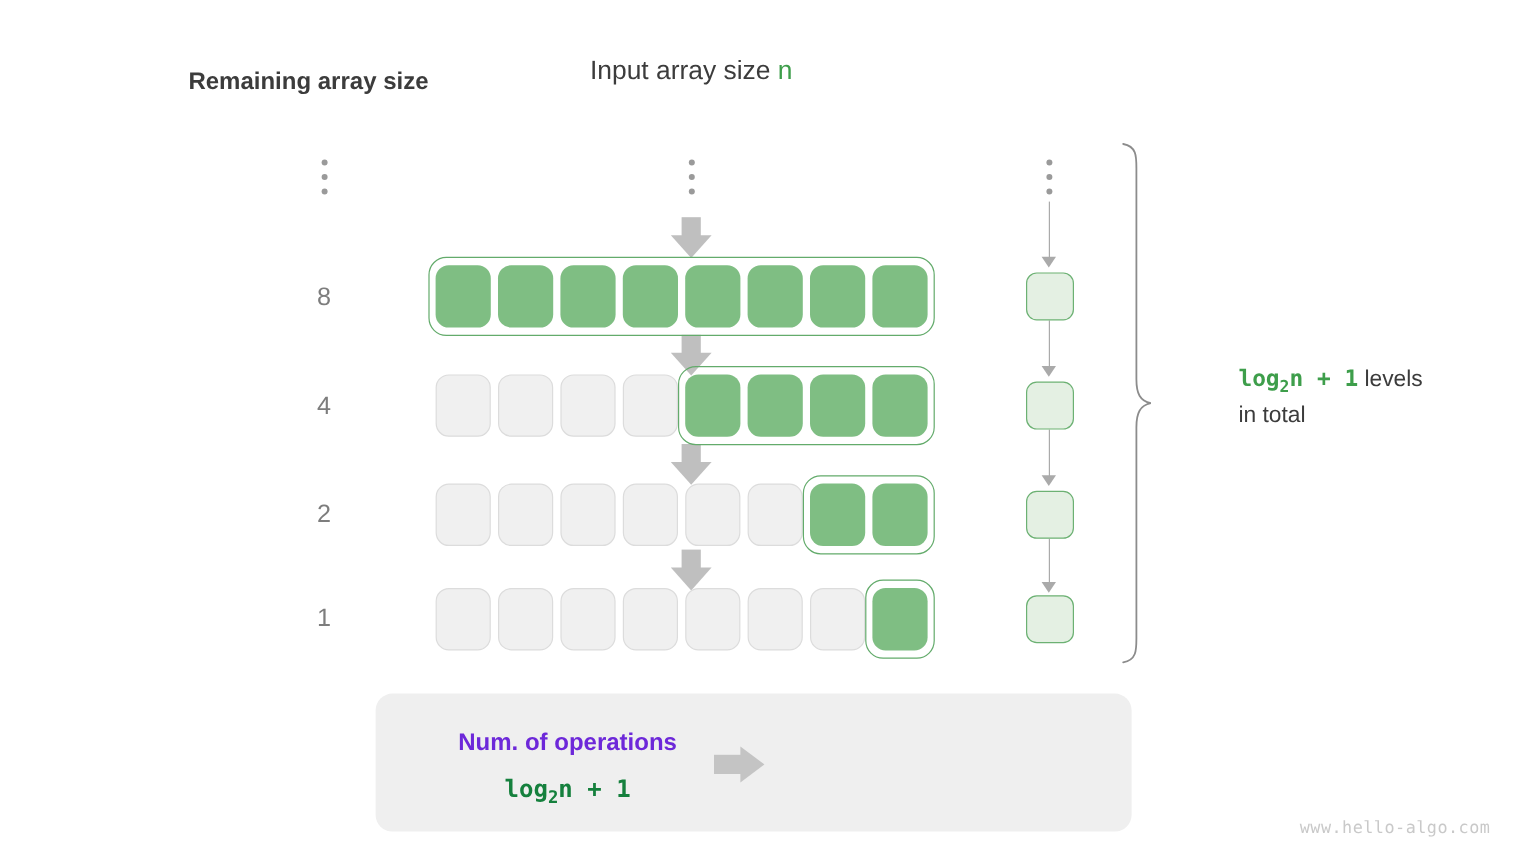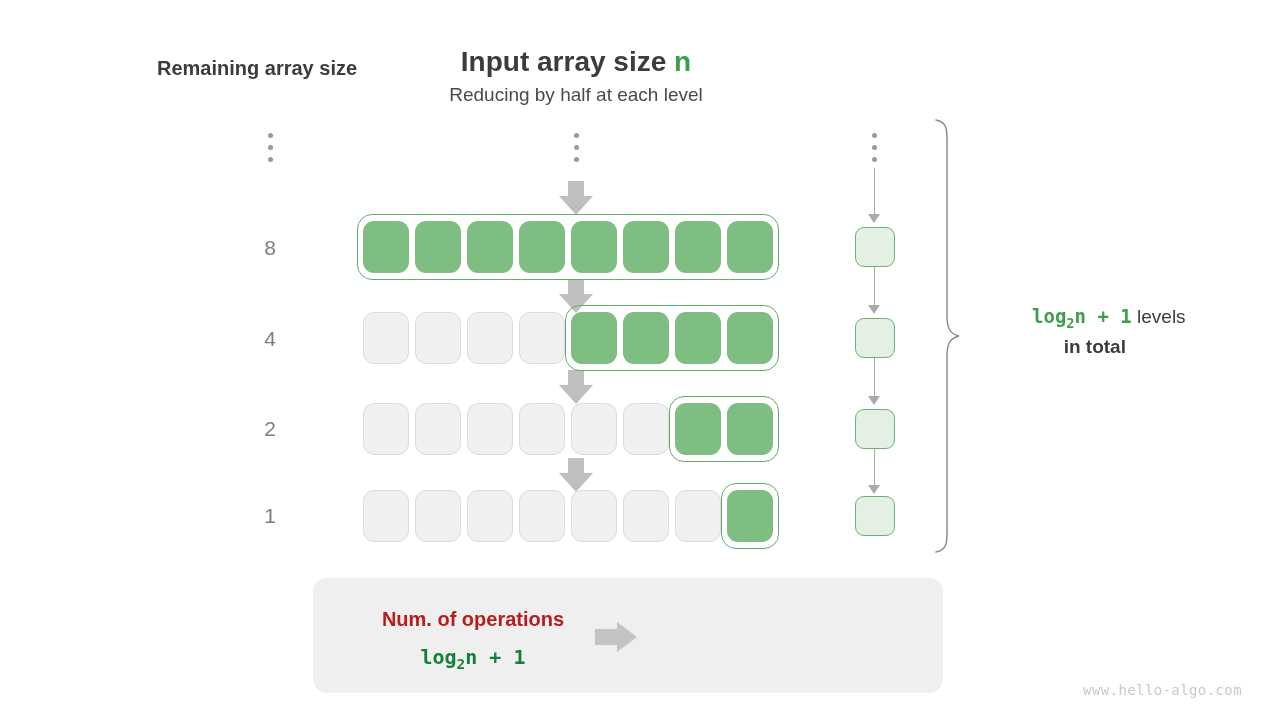--- a/index.html
+++ b/index.html
@@ -15,21 +15,21 @@
   .hd-left {
     position: absolute; left: 157px; top: 57px;
     font-size: 20px; font-weight: bold; color: #3c3c3c;
     white-space: nowrap;
   }
   .hd-mid {
     position: absolute; left: 576px; top: 46px;
     transform: translateX(-50%);
     text-align: center; white-space: nowrap;
   }
-  .hd-mid .t1 { font-size: 28px; font-weight: bold; color: #3c3c3c; }
+  .hd-mid .t1 { font-size: 22px; font-weight: normal; color: #3c3c3c; }
   .hd-mid .t1 .g { color: #3e9e4b; }
   .hd-mid .t2 { font-size: 19px; color: #4a4a4a; margin-top: 6px; }
   .hd-right {
     position: absolute; left: 874px; top: 46px;
     transform: translateX(-50%);
     text-align: center; white-space: nowrap;
     font-size: 20px; font-weight: bold; color: #3c3c3c; line-height: 1.45;
   }
   .hd-right .g { color: #3e9e4b; }
 
@@ -90,32 +90,32 @@
 
   .brace-label {
     position: absolute; left: 1032px; top: 302px;
     font-size: 19px; color: #3c3c3c; line-height: 1.5;
     white-space: nowrap;
   }
   .brace-label .mono {
     font-family: "DejaVu Sans Mono", monospace;
     color: #3e9e4b; font-weight: bold; font-size: 19px;
   }
-  .brace-label .l2 { display: block; text-align: center; padding-right: 28px; font-weight: bold; }
+  .brace-label .l2 { display: block; text-align: left; padding-right: 28px; }
 
   
   .sum {
     position: absolute; left: 313px; top: 578px;
     width: 630px; height: 115px;
     background: #efefef; border-radius: 14px;
   }
   .sum .col { position: absolute; text-align: center; top: 30px; }
   .sum .col.a { left: 25px; width: 270px; }
   .sum .col.b { left: 345px; width: 270px; }
-  .sum .title { font-size: 20px; font-weight: bold; color: #b91c1c; white-space: nowrap; }
+  .sum .title { font-size: 20px; font-weight: bold; color: #6d28d9; white-space: nowrap; }
   .sum .val {
     margin-top: 14px; font-size: 20px; font-weight: bold;
     white-space: nowrap;
   }
   .sum .val.green { color: #15803d; font-family: "DejaVu Sans Mono", monospace; }
   .sum .val.teal  { color: #1f8a74; }
   .sum .val.teal .code { font-family: "DejaVu Sans Mono", monospace; }
   .sum-arrow { position: absolute; left: 595px; top: 622px; width: 44px; height: 30px; }
   .sum-arrow .s {
     position: absolute; left: 0; top: 7px; width: 24px; height: 16px; background: #c4c4c4;
@@ -138,21 +138,20 @@
 <body>
 
 <div id="stage">
 
   <div class="hd-left">Remaining array size</div>
 
   <div class="hd-mid">
     <div class="t1">
       <span>Input array size </span><span class="g">n</span>
     </div>
-    <div class="t2">Reducing by half at each level</div>
   </div>
 
 
   <div class="vdots" style="left:266px; top:133px;">
     <i></i>
       <i></i>
       <i></i>
   </div>
   <div class="vdots" style="left:572px; top:133px;">
     <i></i>

